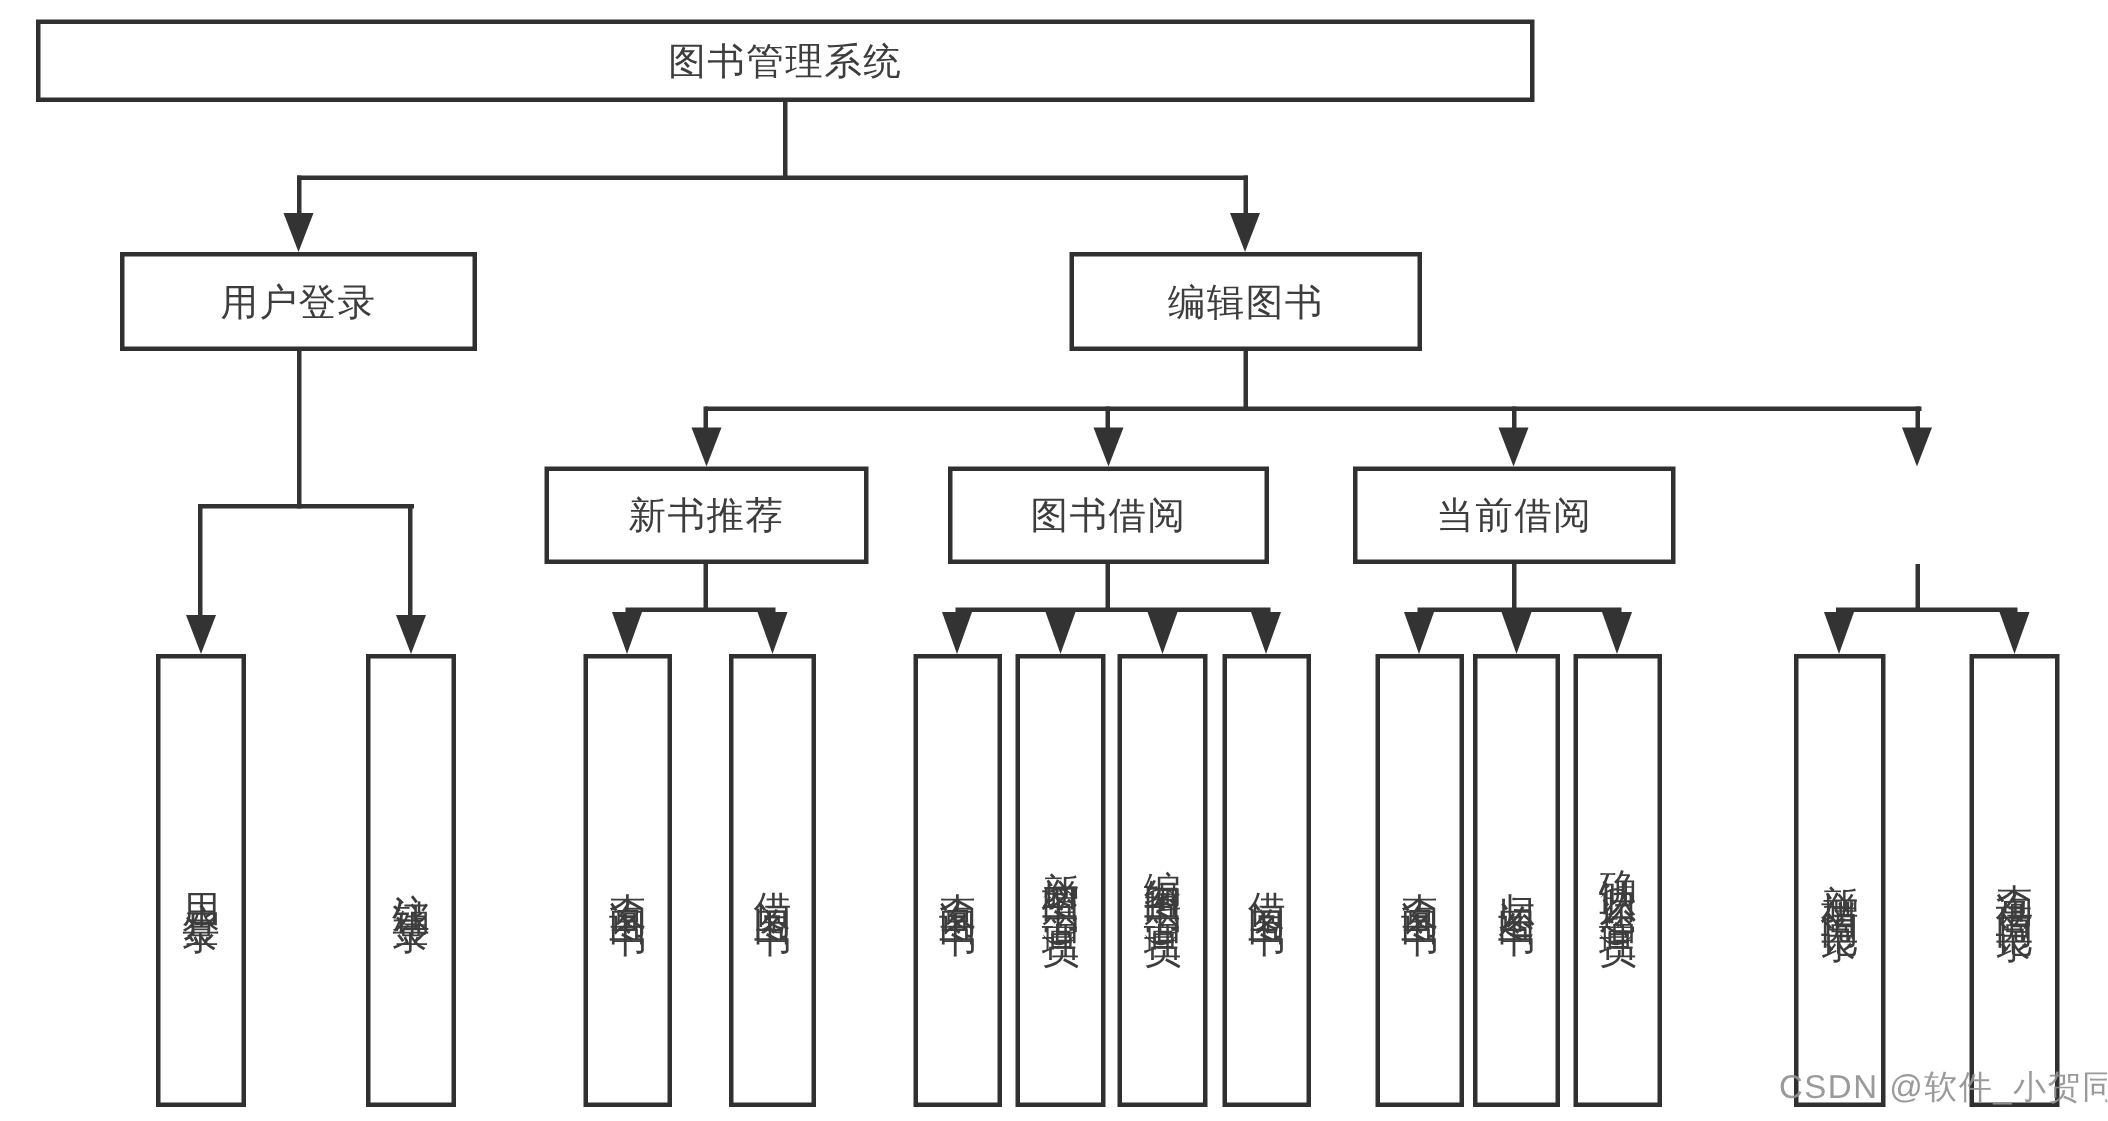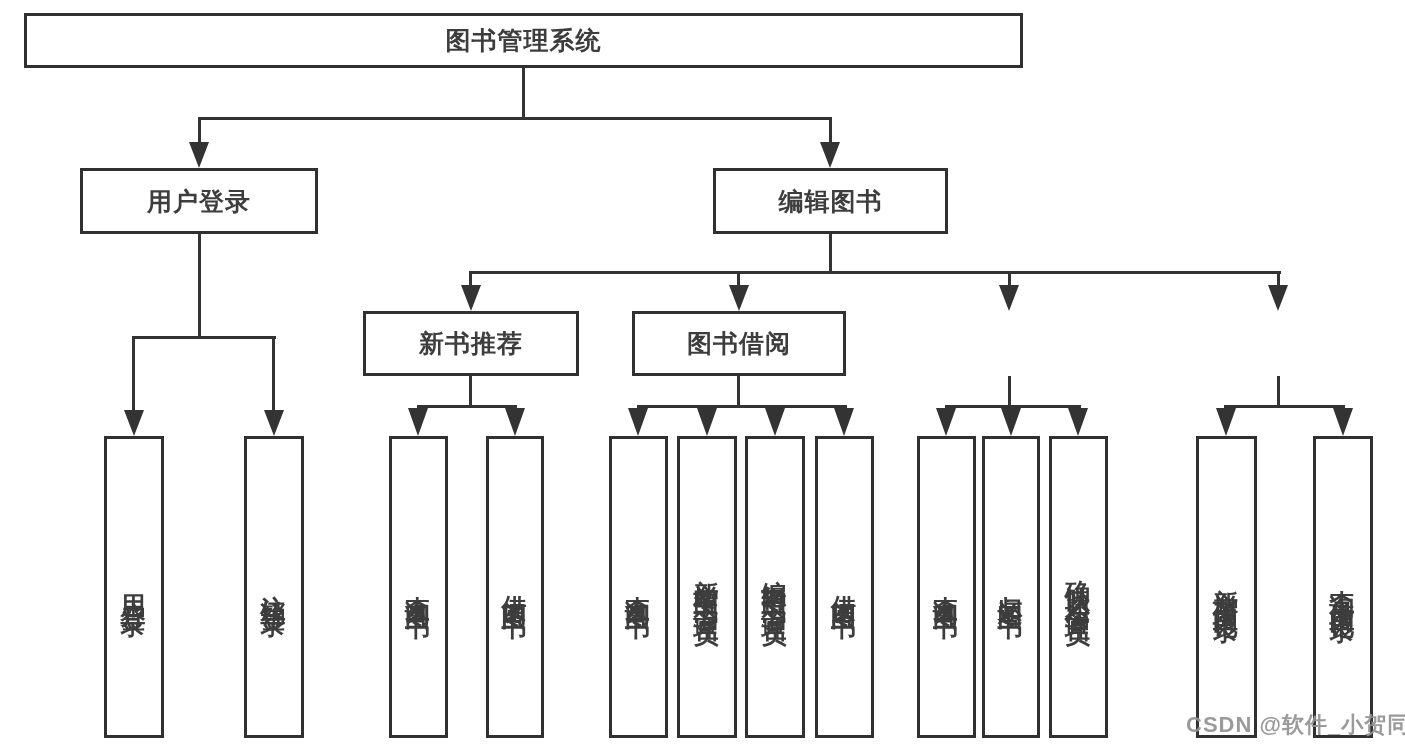--- a/index.html
+++ b/index.html
@@ -7,21 +7,20 @@
     padding: 0;
     background: #ffffff;
     font-family: "Liberation Sans", "DejaVu Sans", sans-serif;
   }
   .canvas {
     position: relative;
     width: 1405px;
     height: 747px;
     background: #ffffff;
     overflow: hidden;
-    font-weight: bold;
   }
   .box {
     position: absolute;
     box-sizing: border-box;
     border: 3px solid #303030;
     background: #ffffff;
     display: flex;
     align-items: center;
     justify-content: center;
     font-size: 25px;
@@ -81,20 +80,23 @@
   </div>
   <div class="box" style="left:713px;top:168px;width:235px;height:66px">
     <span>编辑图书</span>
   </div>
 
   <div class="box" style="left:363px;top:311px;width:216px;height:65px">
     <span>新书推荐</span>
   </div>
   <div class="box" style="left:632px;top:311px;width:214px;height:65px">
     <span>图书借阅</span>
+  </div>
+  <div class="box" style="left:902px;top:311px;width:215px;height:65px">
+    <span>当前借阅</span>
   </div>
 
   <div class="box leaf" style="left:104px;width:60px">
     <span class="vtext">用户登录</span>
   </div>
   <div class="box leaf" style="left:244px;width:60px">
     <span class="vtext">注销登录</span>
   </div>
 
   <div class="box leaf" style="left:389px;width:59px">

